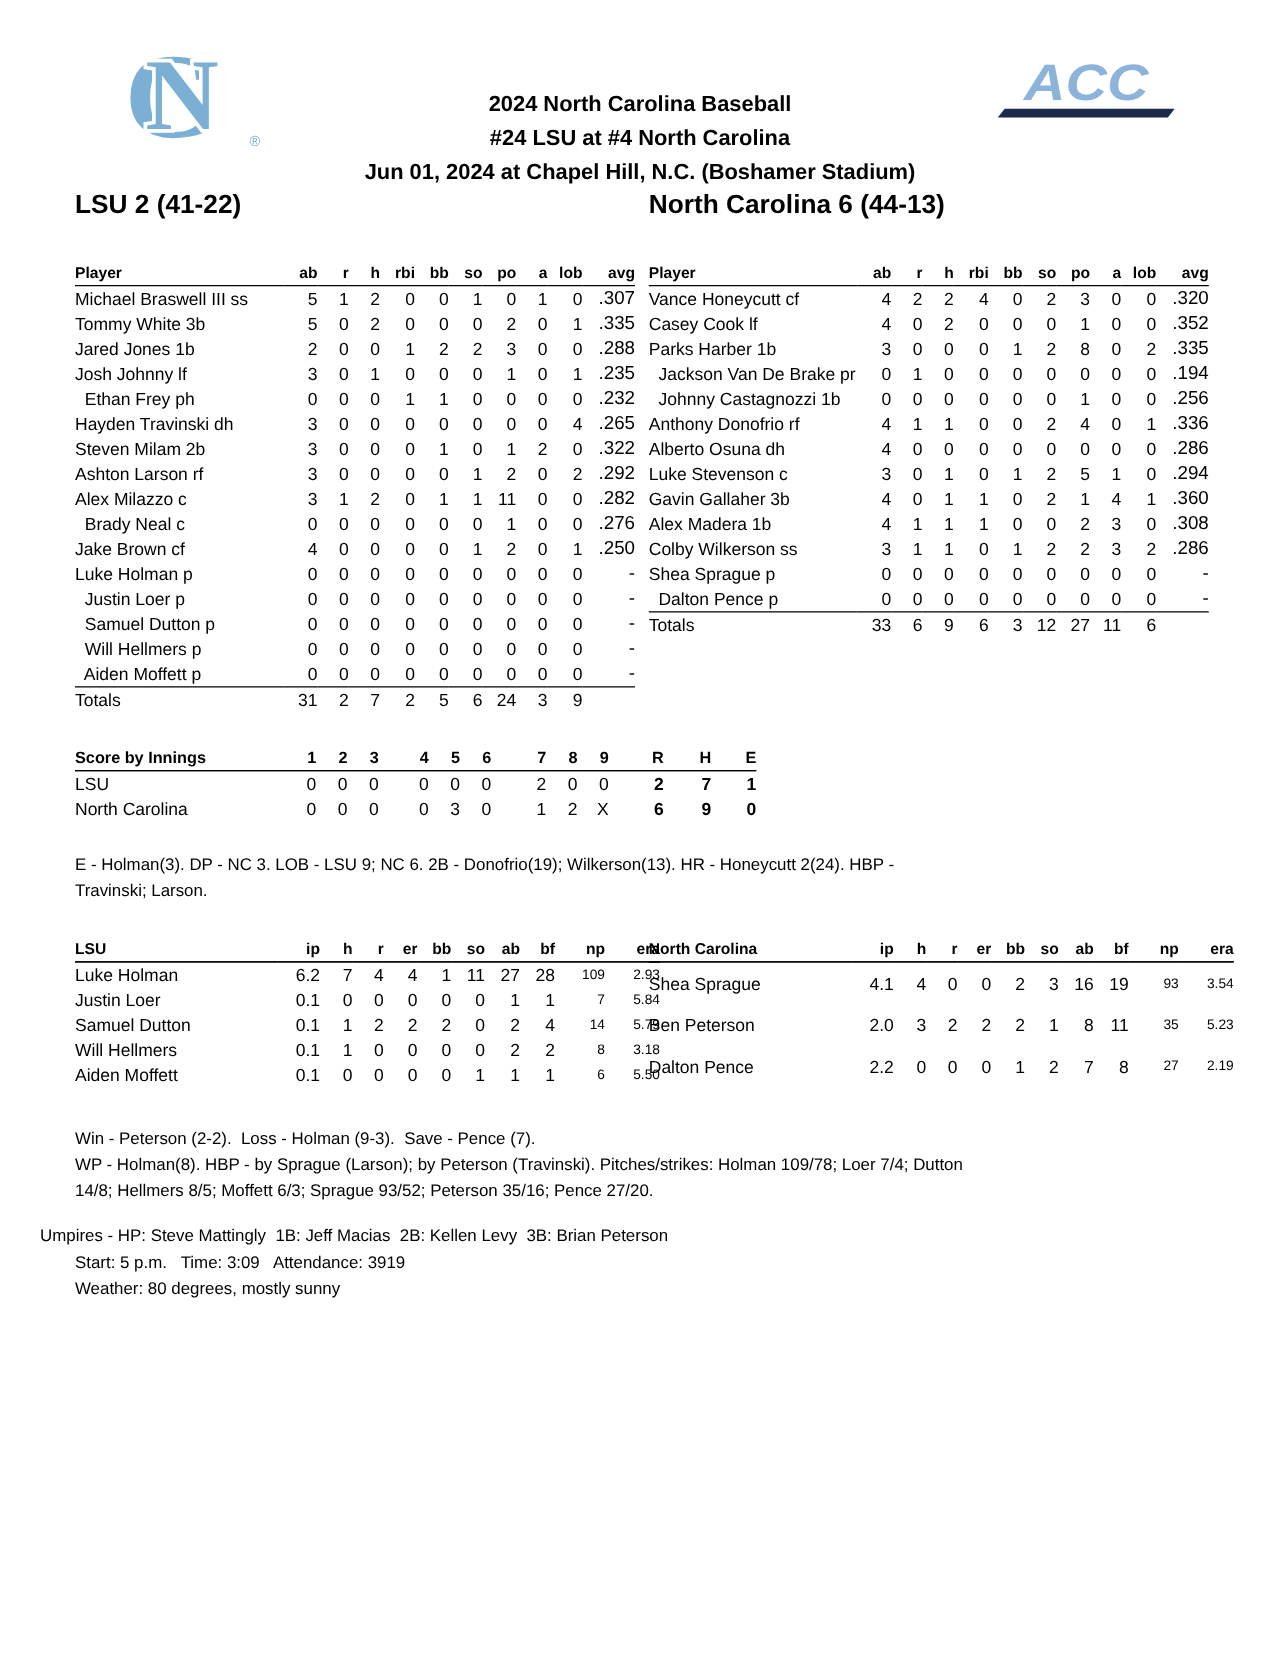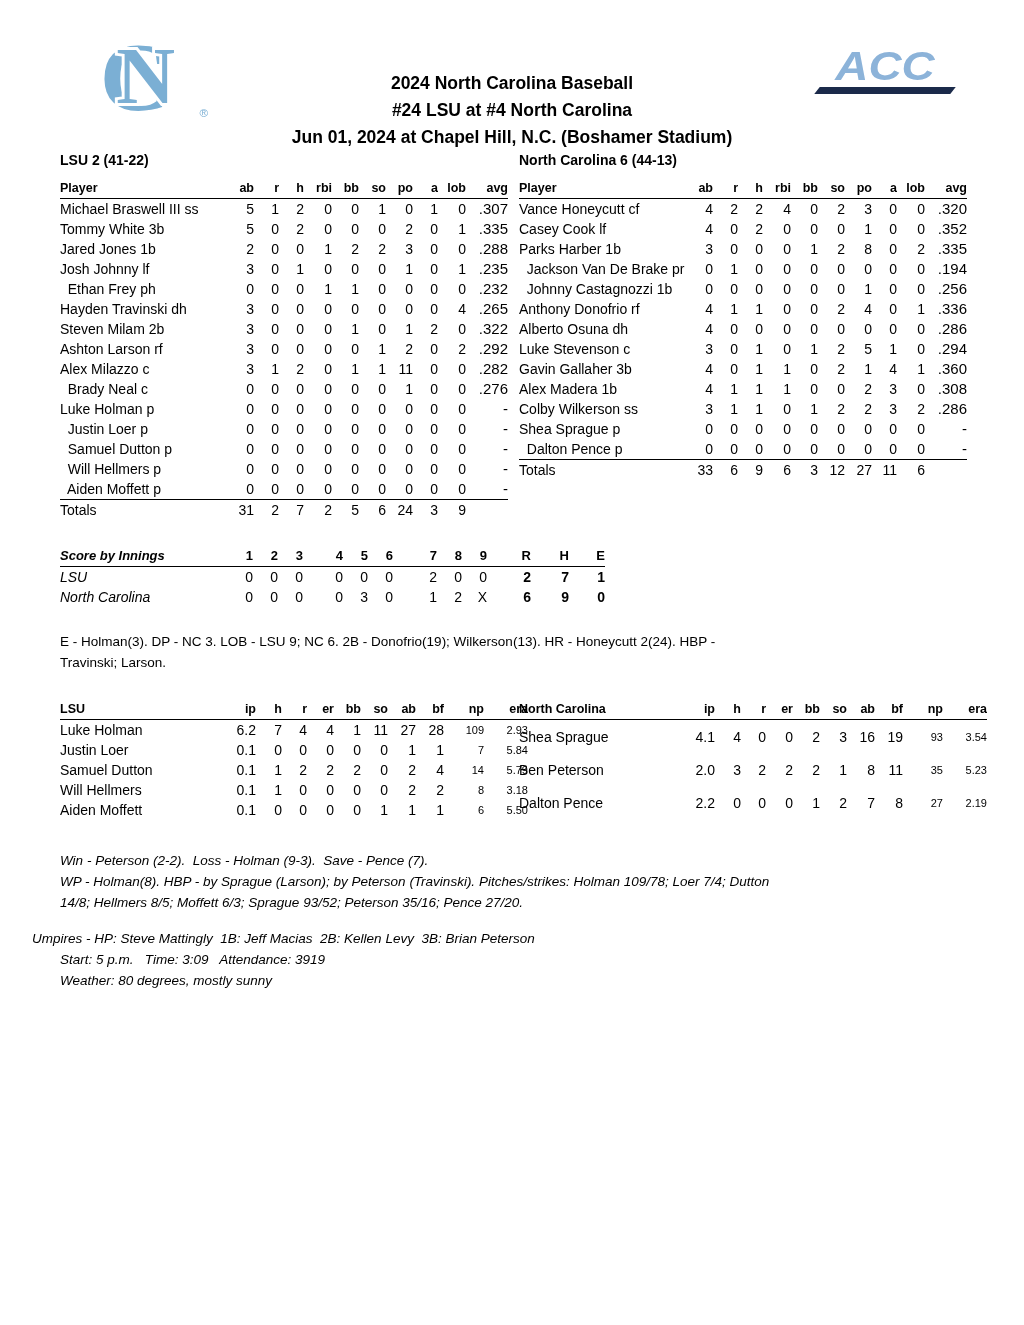--- a/index.html
+++ b/index.html
@@ -12,34 +12,34 @@
   }
   .page { position: relative; width: 1024px; height: 1325px; overflow: hidden; }
 
   
   .report-header { position: relative; height: 118px; padding-top: 30px; }
   .titles { text-align: center; margin-top: 40px; }
   .title-line { font-size: 17.5px; font-weight: bold; line-height: 27px; }
 
   .unc-logo { position: absolute; left: 90px; top: 24px; width: 126px; height: 98px; }
 
-  .acc-logo { position: absolute; right: 64px; top: 46px; width: 150px; text-align: center; }
+  .acc-logo { position: absolute; right: 80px; top: 46px; width: 150px; text-align: center; }
   .acc-text {
     font-size: 41px; font-weight: bold; font-style: italic;
     color: #8CB3D9; letter-spacing: 0px; line-height: 40px;
     transform: scaleX(1.12); transform-origin: center;
   }
   .acc-bar {
     height: 7px; width: 136px; margin: 1px auto 0 auto;
     background: #1B2A4A; transform: skewX(-38deg);
   }
 
   
   .team-cols { display: grid; grid-template-columns: 431px 431px; column-gap: 28px; margin: 34px 0 0 60px; }
-  .team-heading { font-size: 14px; font-weight: bold; margin: 0 0 10px 0; }
+  .team-heading { font-size: 21px; font-weight: bold; margin: 0 0 32px 0; }
 
   
   table.stat-table { border-collapse: collapse; table-layout: fixed; width: 100%; }
   .stat-table td {
     padding: 0; height: 20px; line-height: 20px;
     font-size: 14px; text-align: right; overflow: hidden;
   }
   .stat-table td:first-child { text-align: left; white-space: pre; }
   .stat-table thead td {
     font-size: 12.5px; font-weight: bold;
@@ -47,33 +47,33 @@
   }
   .stat-table tfoot td { border-top: 1.5px solid #000; }
   .batting tbody td:nth-child(11) { font-size: 15px; }
   .pitching tbody td:nth-child(10),
   .pitching tbody td:nth-child(11) { font-size: 11px; }
 
   
   .score-section { margin: 26px 0 0 60px; }
   table.score-table { border-collapse: collapse; table-layout: fixed; width: 540px; }
   .score-table td { padding: 0; height: 20px; line-height: 20px; font-size: 14px; text-align: right; }
-  .score-table td:first-child { text-align: left; font-style: italic; }
+  .score-table td:first-child { text-align: left; }
   .score-table thead td { font-size: 13px; font-weight: bold; border-bottom: 1.5px solid #000; height: 19px; }
   .score-table tbody td:nth-child(n+11) { font-weight: bold; }
 
   
   .notes, .footer-line {
     margin: 0 0 0 60px; font-size: 13.5px; line-height: 21px;
     white-space: pre-wrap;
   }
   .notes { margin-top: 24px; max-width: 712px; }
   .pitching-cols { display: grid; grid-template-columns: 431px 431px; column-gap: 28px; margin: 26px 0 0 60px; }
   .footer-block { margin-top: 30px; }
-  .footer-line { max-width: 716px; font-style: italic; }
+  .footer-line { max-width: 716px; }
   .footer-line.gap-above { margin-top: 15px; margin-left: 32px; }
 </style>
 </head>
 <body>
 
 <div class="page">
 
   <div class="report-header">
     <svg class="unc-logo" viewBox="0 0 130 100" aria-hidden="true">
       <text x="10" y="88" font-family="Liberation Serif, serif" font-weight="bold" font-size="100" fill="#7BAFD4">C</text>
@@ -250,20 +250,33 @@
               <td>0</td>
               <td>0</td>
               <td>0</td>
               <td>0</td>
               <td>1</td>
               <td>0</td>
               <td>0</td>
               <td>.276</td>
             </tr>
             <tr>
+              <td>Jake Brown cf</td>
+              <td>4</td>
+              <td>0</td>
+              <td>0</td>
+              <td>0</td>
+              <td>0</td>
+              <td>1</td>
+              <td>2</td>
+              <td>0</td>
+              <td>1</td>
+              <td>.250</td>
+            </tr>
+            <tr>
               <td>Luke Holman p</td>
               <td>0</td>
               <td>0</td>
               <td>0</td>
               <td>0</td>
               <td>0</td>
               <td>0</td>
               <td>0</td>
               <td>0</td>
               <td>0</td>

